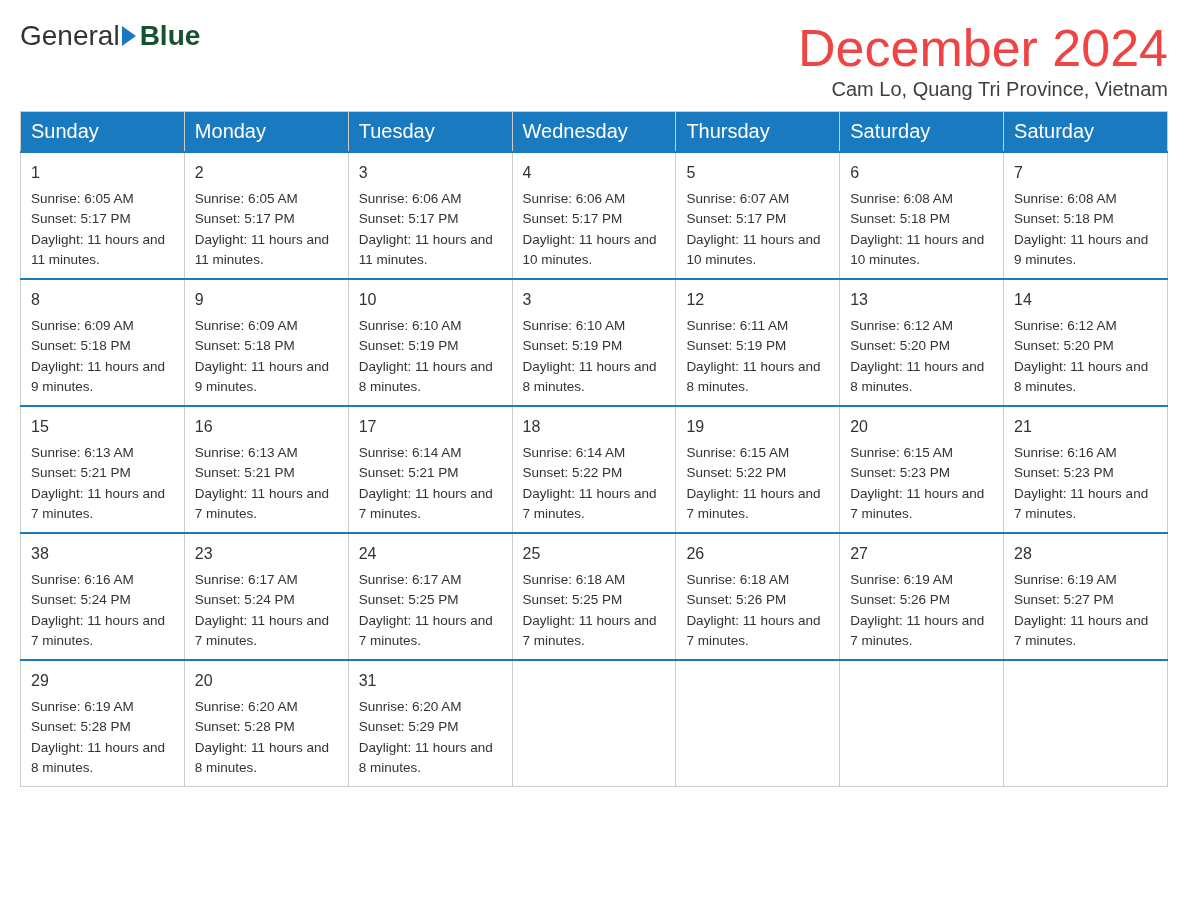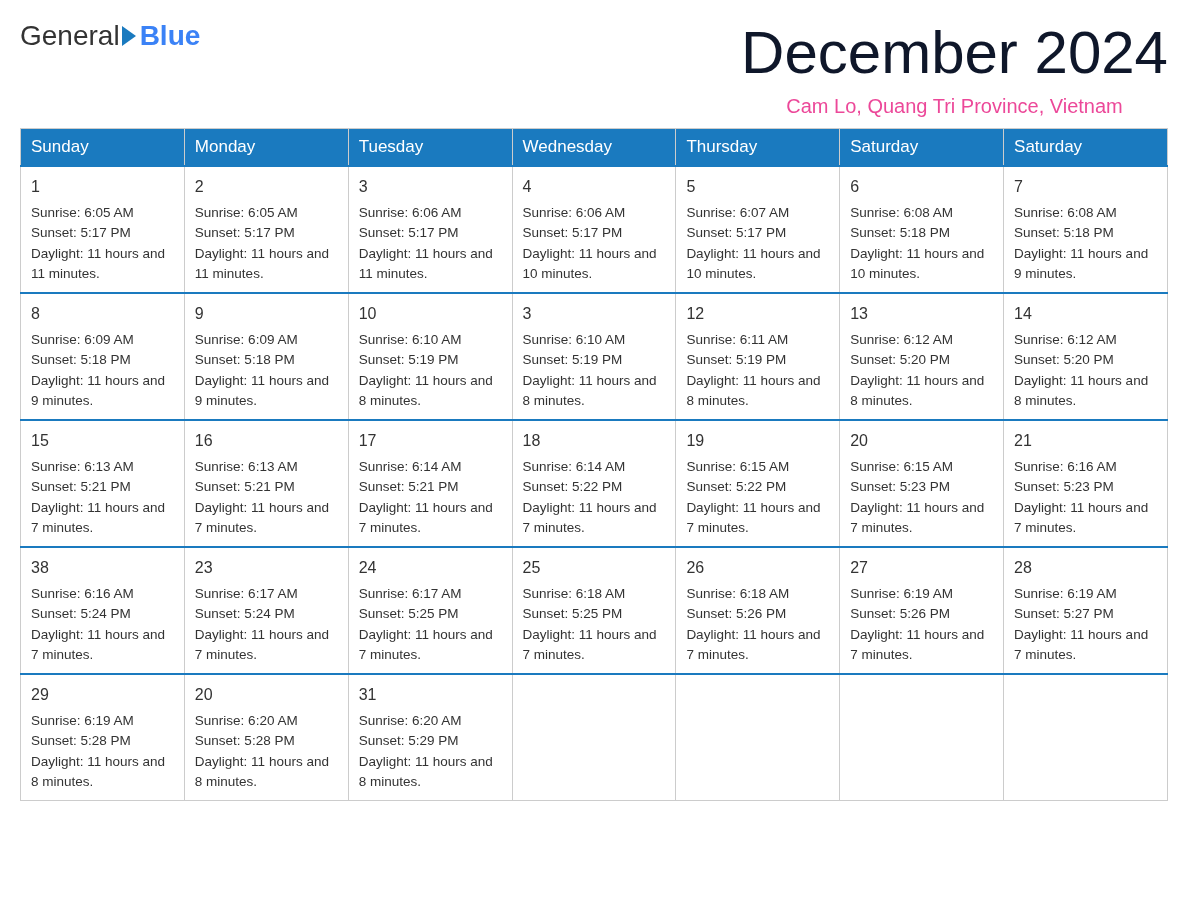--- a/index.html
+++ b/index.html
@@ -38,49 +38,48 @@
       width: 0;
       height: 0;
       border-left: 14px solid #1a7abf;
       border-top: 10px solid transparent;
       border-bottom: 10px solid transparent;
       margin-left: 2px;
     }
     .logo-blue-text {
       font-size: 28px;
       font-weight: bold;
-      color: #3b82f6;
+      color: #14532d;
       margin-left: 4px;
     }
     .title-section {
       text-align: right;
     }
     .main-title {
-      font-size: 60px;
+      font-size: 52px;
       font-weight: normal;
-      color: #0f172a;
+      color: #ef4444;
       line-height: 1.1;
     }
     .subtitle {
       font-size: 20px;
-      color: #ec4899;
-      margin-top: 9px;
-      text-align: center;
+      color: #404040;
+      margin-top: 1px;
     }
     .calendar {
       width: 100%;
       border-collapse: collapse;
       margin-top: 10px;
     }
     .calendar th {
       background-color: #1a7abf;
       color: #fff;
       padding: 8px 10px;
       text-align: left;
-      font-size: 17px;
+      font-size: 20px;
       font-weight: normal;
       border: 1px solid #ccc;
     }
     .calendar td {
       vertical-align: top;
       padding: 8px 10px;
       border: 1px solid #ccc;
       width: calc(100% / 7);
       min-height: 100px;
       font-size: 13.5px;

